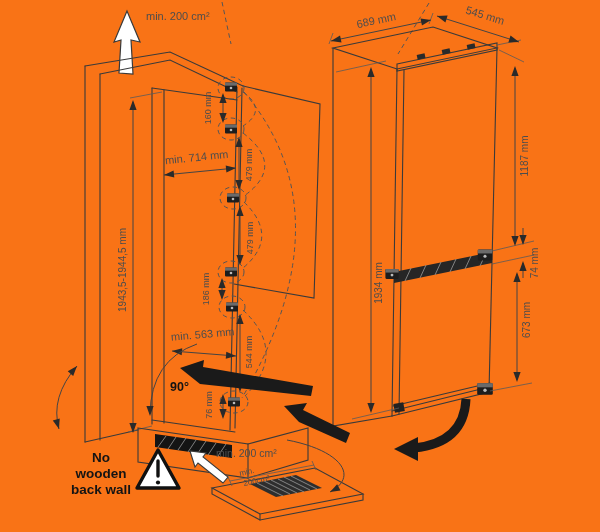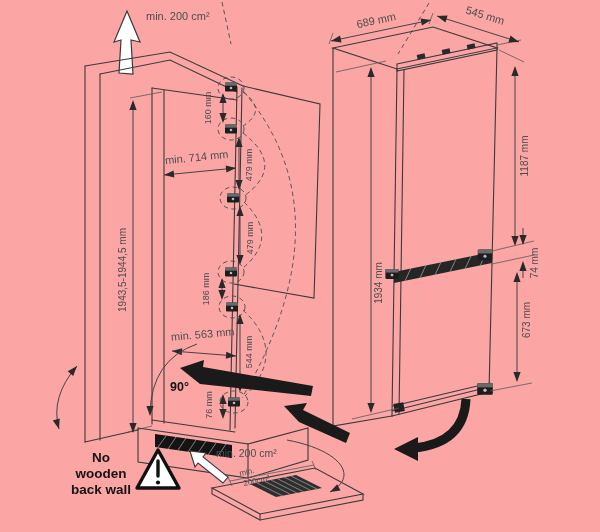--- a/index.html
+++ b/index.html
@@ -1,16 +1,16 @@
 <!DOCTYPE html>
 <html><head>
 <meta charset="utf-8">
 <style>
   html,body{margin:0;padding:0;background:#fff}
-  .stage{width:600px;height:532px;position:relative;background:#fca5a5;overflow:hidden}
+  .stage{width:600px;height:532px;position:relative;background:#f97316;overflow:hidden}
   svg{display:block}
   text{font-family:"Liberation Sans","DejaVu Sans",sans-serif;fill:#4d4d4d}
   .dim{font-size:10px}
   .dim-sm{font-size:9px}
   .lbl{font-size:10.5px}
   .lbl-lg{font-size:11px}
   .tiny{font-size:8px}
   .bold{font-weight:bold;fill:#141414;font-size:13.5px}
   .deg{font-weight:bold;fill:#141414;font-size:12.5px}
   .ln{stroke:#3a3a3a;stroke-width:1.1;fill:none;stroke-linecap:round}

